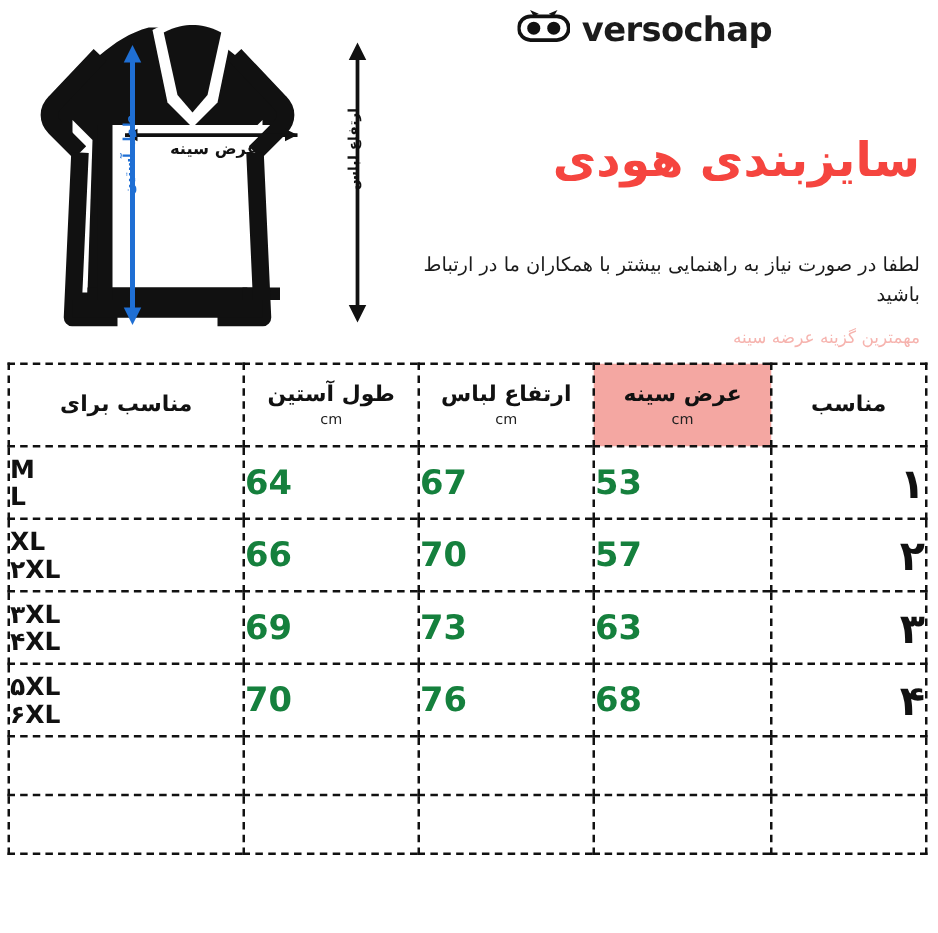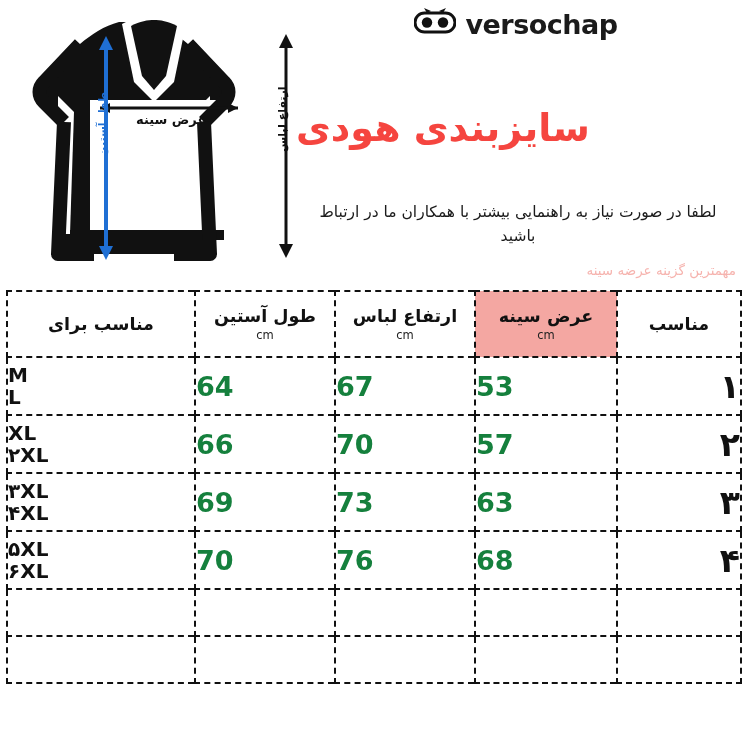--- a/index.html
+++ b/index.html
@@ -50,33 +50,32 @@
     color: #1b1b1b;
     letter-spacing: -0.5px;
     font-family: "DejaVu Sans", "Liberation Sans", sans-serif;
   }
 
   .title {
     position: absolute;
     top: 106px;
     left: 296px;
     width: 440px;
-    text-align: left;
+    text-align: right;
     font-size: 38px;
     font-weight: bold;
     color: #f5453f;
     direction: rtl;
   }
 
   .subtitle {
     position: absolute;
     top: 200px;
     left: 300px;
     width: 436px;
-    text-align: center;
     font-size: 15.5px;
     color: #1b1b1b;
     line-height: 1.55;
     direction: rtl;
   }
 
   .note {
     position: absolute;
     top: 262px;
     left: 300px;

